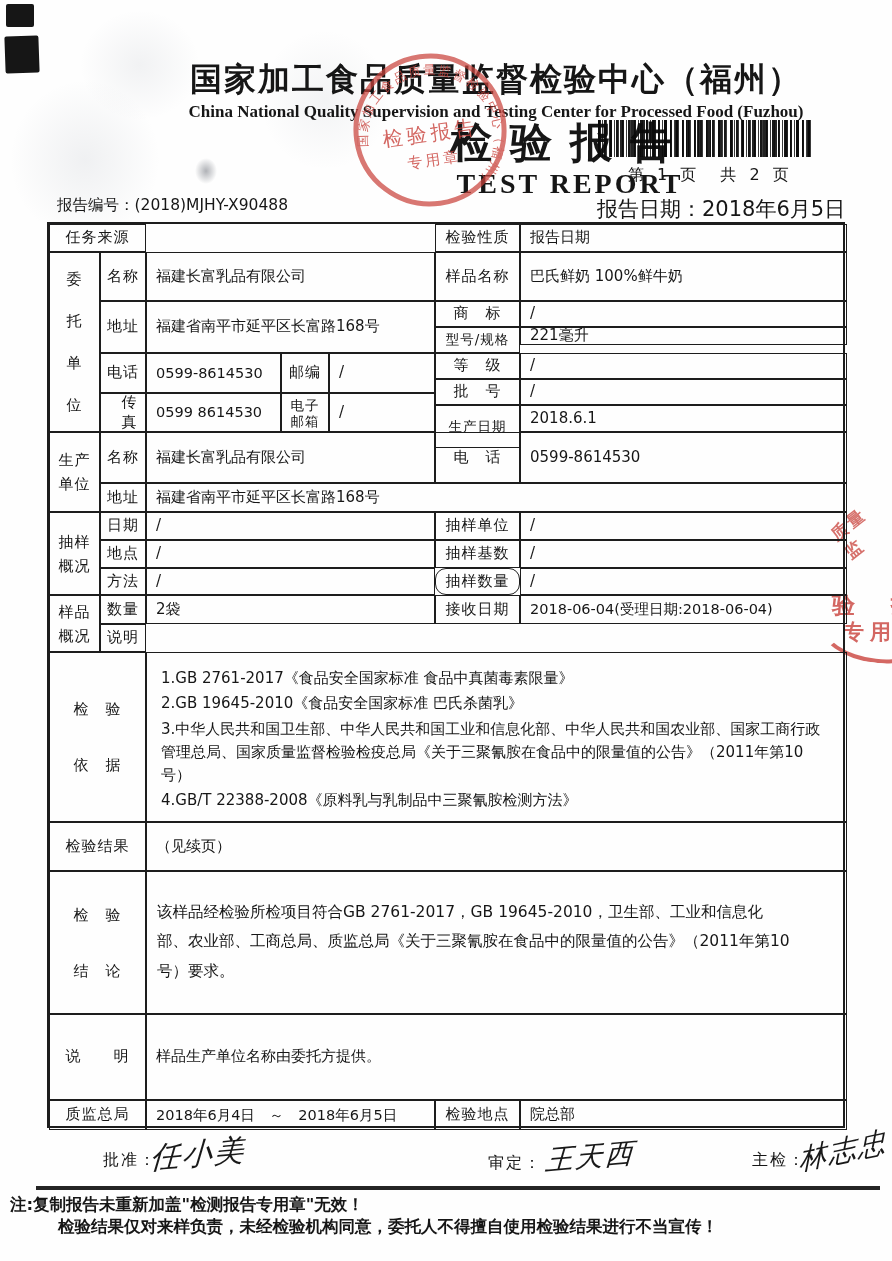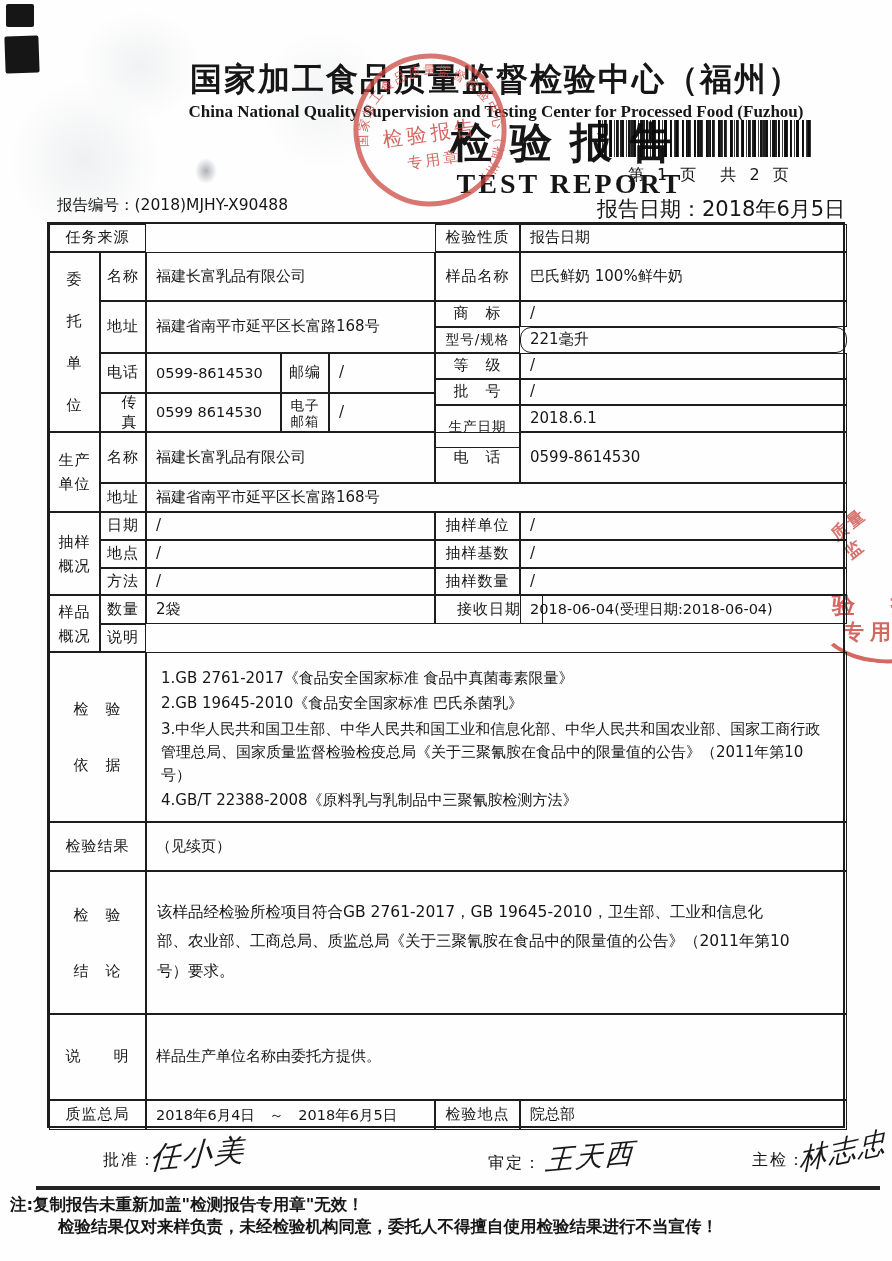--- a/index.html
+++ b/index.html
@@ -109,21 +109,21 @@
 位</div>
     <div class="c lab" style="left:51px;top:28px;width:46px;height:49px;">名称</div>
     <div class="c val" style="left:97px;top:28px;width:289px;height:49px;">福建长富乳品有限公司</div>
     <div class="c lab" style="left:386px;top:28px;width:85px;height:49px;">样品名称</div>
     <div class="c val" style="left:471px;top:28px;width:327px;height:49px;">巴氏鲜奶 100%鲜牛奶</div>
     <div class="c lab" style="left:51px;top:77px;width:46px;height:52px;">地址</div>
     <div class="c val" style="left:97px;top:77px;width:289px;height:52px;">福建省南平市延平区长富路168号</div>
     <div class="c lab" style="left:386px;top:77px;width:85px;height:26px;">商　标</div>
     <div class="c val" style="left:471px;top:77px;width:327px;height:26px;">/</div>
     <div class="c lab sm" style="left:386px;top:103px;width:85px;height:26px;">型号/规格</div>
-    <div class="c val" style="left:471px;top:103px;width:327px;height:26px;border-radius:11px;">221毫升</div>
+    <div class="c val" style="left:471px;top:103px;width:327px;height:18px;">221毫升</div>
     <div class="c lab" style="left:51px;top:129px;width:46px;height:40px;text-align:right;">电话</div>
     <div class="c val md" style="left:97px;top:129px;width:135px;height:40px;">0599-8614530</div>
     <div class="c lab" style="left:232px;top:129px;width:48px;height:40px;">邮编</div>
     <div class="c val" style="left:280px;top:129px;width:106px;height:40px;">/</div>
     <div class="c lab" style="left:386px;top:129px;width:85px;height:26px;">等　级</div>
     <div class="c val" style="left:471px;top:129px;width:327px;height:26px;">/</div>
     <div class="c lab" style="left:51px;top:169px;width:46px;height:39px;padding-left:13px;">传真</div>
     <div class="c val md" style="left:97px;top:169px;width:135px;height:39px;">0599 8614530</div>
     <div class="c lab pre sm" style="left:232px;top:169px;width:48px;height:39px;line-height:16px;">电子
 邮箱</div>
@@ -147,28 +147,28 @@
     <div class="c lab" style="left:51px;top:288px;width:46px;height:28px;">日期</div>
     <div class="c val" style="left:97px;top:288px;width:289px;height:28px;">/</div>
     <div class="c lab" style="left:386px;top:288px;width:85px;height:28px;">抽样单位</div>
     <div class="c val" style="left:471px;top:288px;width:327px;height:28px;">/</div>
     <div class="c lab" style="left:51px;top:316px;width:46px;height:28px;">地点</div>
     <div class="c val" style="left:97px;top:316px;width:289px;height:28px;">/</div>
     <div class="c lab" style="left:386px;top:316px;width:85px;height:28px;">抽样基数</div>
     <div class="c val" style="left:471px;top:316px;width:327px;height:28px;">/</div>
     <div class="c lab" style="left:51px;top:344px;width:46px;height:27px;">方法</div>
     <div class="c val" style="left:97px;top:344px;width:289px;height:27px;">/</div>
-    <div class="c lab" style="left:386px;top:344px;width:85px;height:27px;">抽样数量</div>
+    <div class="c lab" style="left:386px;top:344px;width:85px;height:27px;border-radius:11px;">抽样数量</div>
     <div class="c val" style="left:471px;top:344px;width:327px;height:27px;">/</div>
 
     <div class="c lab pre g2" style="left:0;top:371px;width:51px;height:57px;">样品
 概况</div>
     <div class="c lab" style="left:51px;top:371px;width:46px;height:29px;">数量</div>
     <div class="c val" style="left:97px;top:371px;width:289px;height:29px;">2袋</div>
-    <div class="c lab" style="left:386px;top:371px;width:108px;height:29px;">接收日期</div>
+    <div class="c lab" style="left:386px;top:371px;width:85px;height:29px;">接收日期</div>
     <div class="c val md" style="left:471px;top:371px;width:327px;height:29px;">2018-06-04(受理日期:2018-06-04)</div>
     <div class="c lab" style="left:51px;top:400px;width:46px;height:28px;">说明</div>
 
     <div class="c lab pre g3" style="left:0;top:428px;width:97px;height:170px;">检　验
 依　据</div>
     <div class="c blk" style="left:97px;top:428px;width:701px;height:170px;">
       <p>1.GB 2761-2017《食品安全国家标准 食品中真菌毒素限量》</p>
       <p>2.GB 19645-2010《食品安全国家标准 巴氏杀菌乳》</p>
       <p>3.中华人民共和国卫生部、中华人民共和国工业和信息化部、中华人民共和国农业部、国家工商行政管理总局、国家质量监督检验检疫总局《关于三聚氰胺在食品中的限量值的公告》（2011年第10号）</p>
       <p>4.GB/T 22388-2008《原料乳与乳制品中三聚氰胺检测方法》</p>

